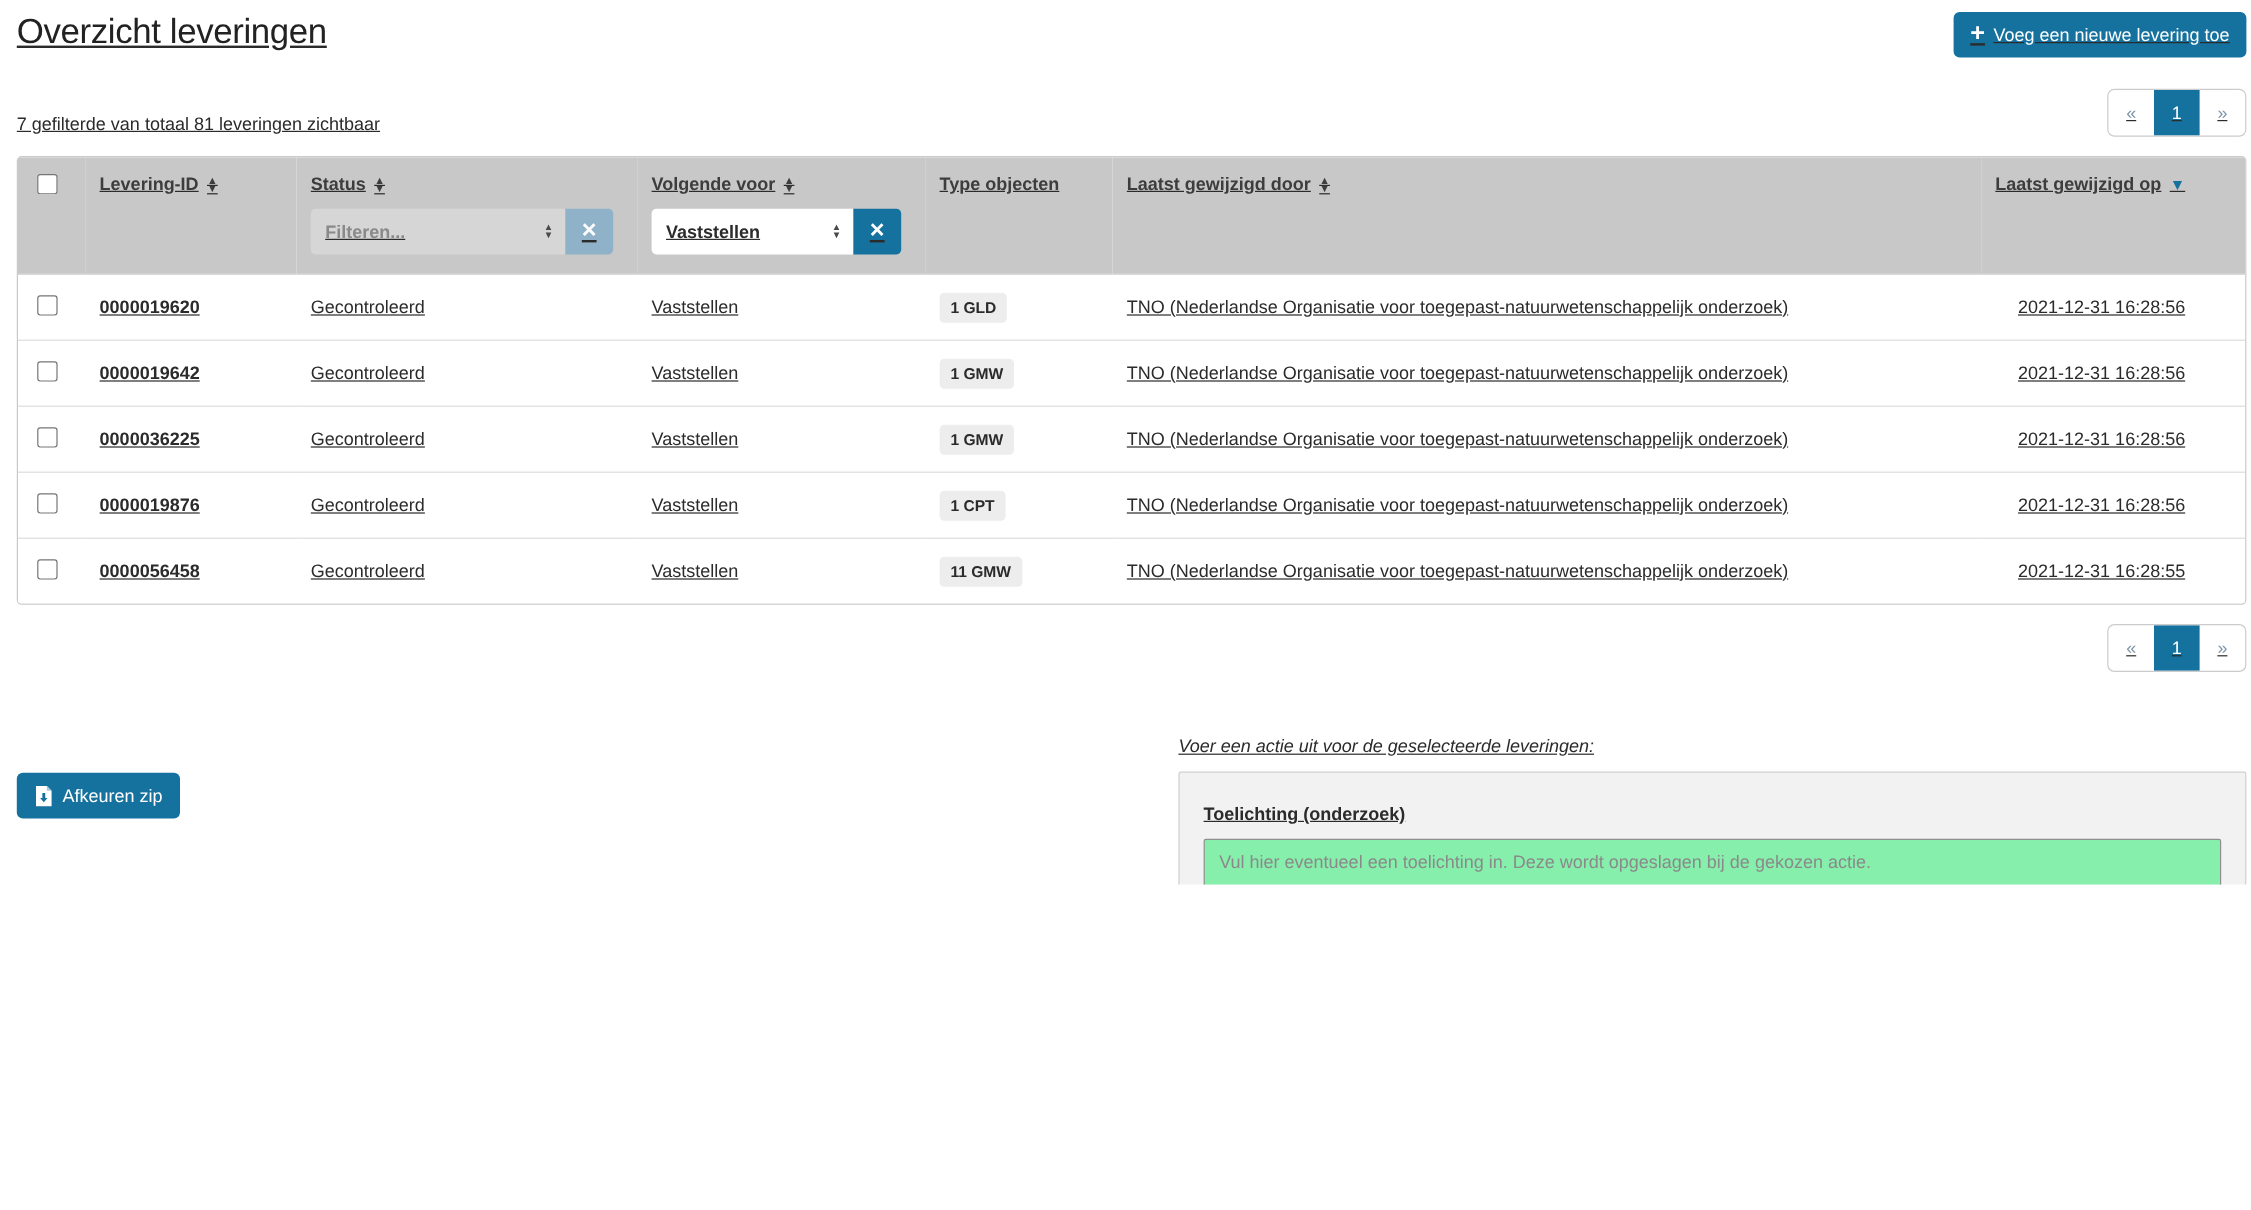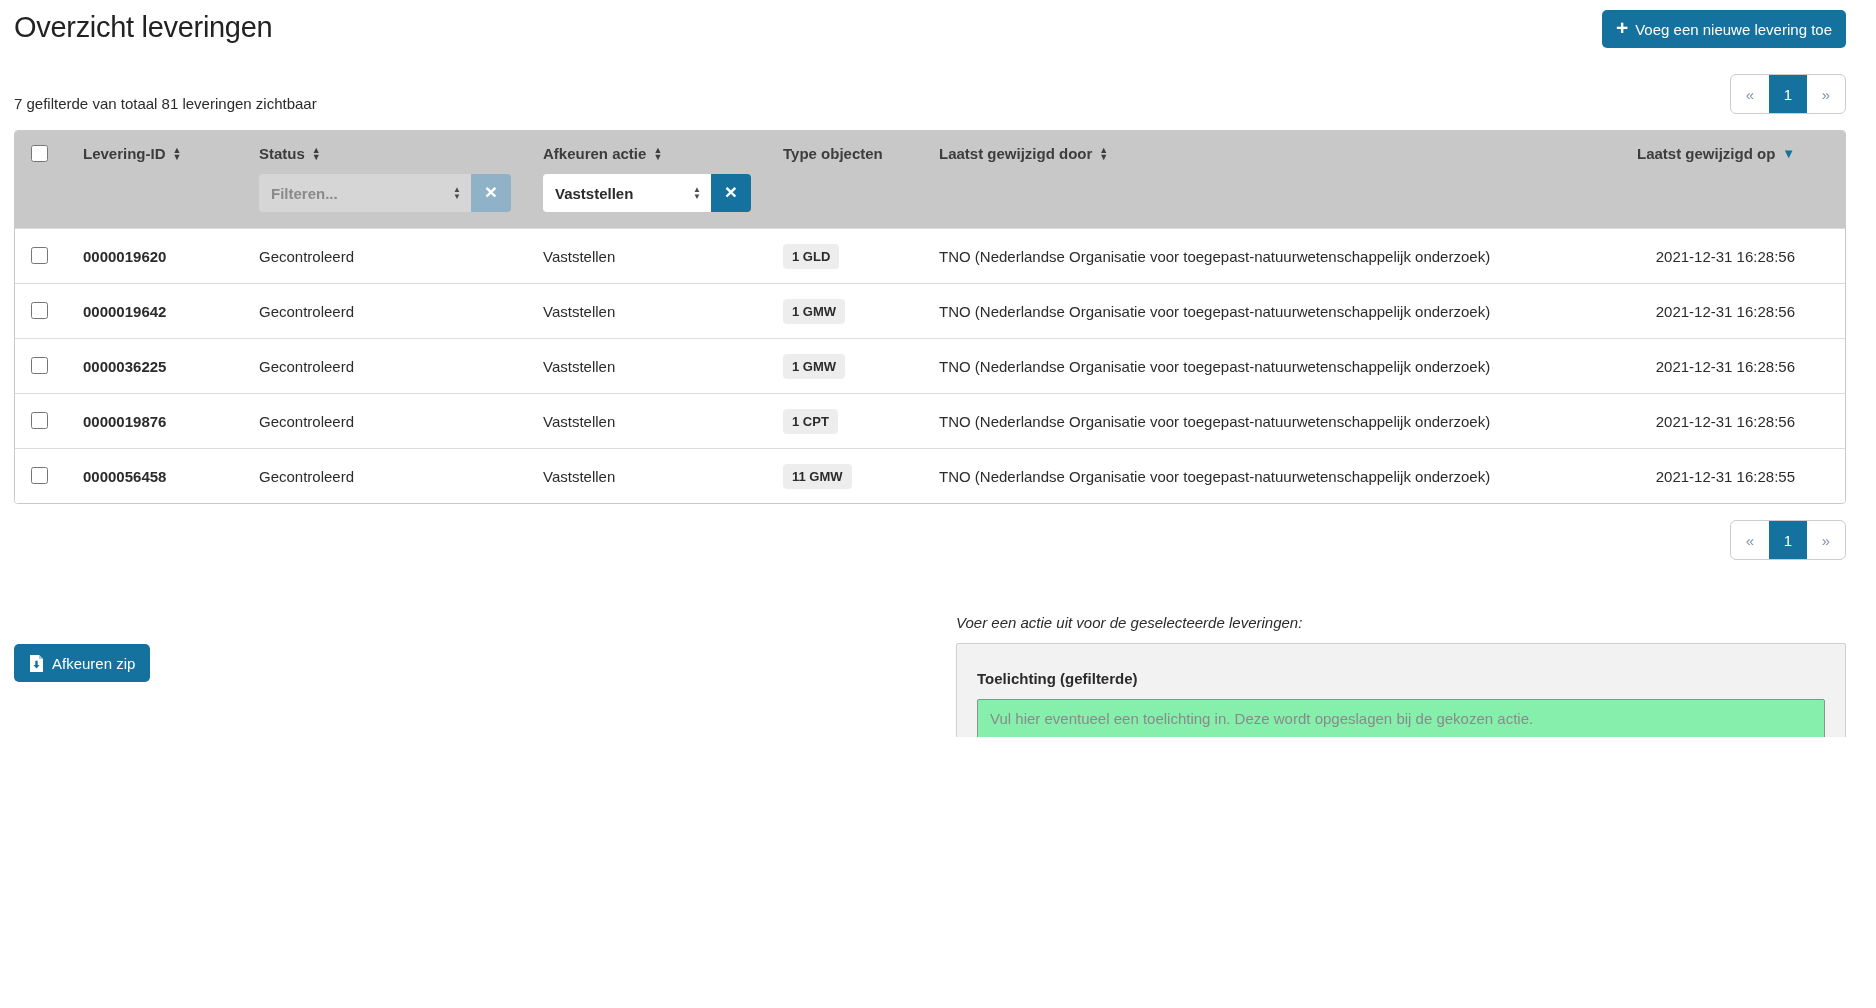--- a/index.html
+++ b/index.html
@@ -11,21 +11,21 @@
     --red:#d2291e;
     --text:#2b2b2b;
     --table-border:#c9c9c9;
     --row-border:#dcdcdc;
     --badge-bg:#ededed;
     --panel-bg:#f2f2f2;
   }
   *{box-sizing:border-box;}
   html,body{margin:0;padding:0;background:#fff;}
   body{font-family:"Liberation Sans",sans-serif;color:var(--text);}
-  .app{width:1876px;height:737px;padding:8px 30px 0 14px;overflow:hidden;position:relative;}
+  .app{width:1876px;height:737px;padding:8px 4px 0 14px;overflow:hidden;position:relative;text-decoration:underline;}
 
   
   .top-row{display:flex;justify-content:space-between;align-items:flex-start;}
   h1{margin:0;font-size:29px;font-weight:400;color:#222;letter-spacing:-0.3px;line-height:38px;}
   .btn{border:none;border-radius:5px;color:#fff;font-size:15px;font-family:inherit;
        display:inline-flex;align-items:center;cursor:pointer;}
   .btn-blue{background:var(--accent);}
   .btn-add{height:38px;padding:0 14px;margin-top:2px;}
   .btn-add .plus{font-size:21px;font-weight:bold;margin-right:7px;line-height:0;position:relative;top:-1px;}
 
@@ -39,21 +39,21 @@
   .pager-row2{display:flex;justify-content:flex-end;margin-top:16px;}
 
   
   .tbl-wrap{margin-top:16px;border:1px solid var(--table-border);border-radius:4px;overflow:hidden;}
   table{width:100%;border-collapse:collapse;table-layout:fixed;}
   col.c-check{width:56px;} col.c-id{width:176px;} col.c-status{width:284px;}
   col.c-actie{width:240px;} col.c-type{width:156px;} col.c-op{width:220px;}
   thead th{background:var(--header-gray);text-align:left;vertical-align:top;
            padding:14px 8px 16px 12px;font-size:15px;color:#3d3d3d;}
   th .hlabel{font-weight:bold;white-space:nowrap;display:flex;align-items:center;}
-  th.h-op .hlabel{justify-content:space-between;padding-right:42px;}
+  th.h-op .hlabel{justify-content:flex-end;padding-right:42px;}
   .sort{display:inline-flex;flex-direction:column;margin-left:7px;}
   .sort i{font-style:normal;font-size:9px;line-height:7px;color:#3d3d3d;}
   .sort-desc{color:var(--accent);font-size:13px;margin-left:7px;line-height:10px;}
   .filter-row{margin-top:12px;display:flex;}
   .filter-select{height:38px;display:flex;align-items:center;position:relative;
                  padding:0 30px 0 12px;font-size:15px;border-radius:4px 0 0 4px;cursor:pointer;}
   .filter-select .arrow{position:absolute;right:10px;top:50%;transform:translateY(-50%);
                         display:flex;flex-direction:column;}
   .filter-select .arrow i{font-style:normal;font-size:8px;line-height:6.5px;color:#4a4a4a;}
   .fs-status{background:var(--select-gray);width:212px;color:#8a8a8a;}
@@ -152,21 +152,21 @@
                 <span class="arrow">
                     <i>▲</i>
                     <i>▼</i>
                   </span>
               </span>
               <button class="x-btn x-muted">×</button>
             </span>
           </th>
           <th>
             <span class="hlabel">
-              <span>Afkeuren actie</span>
+              <span>Volgende voor</span>
               <span class="sort">
                   <i>▲</i>
                   <i>▼</i>
                 </span>
             </span>
             <span class="filter-row">
               <span class="filter-select fs-actie">
                 <span>Vaststellen</span>
                 <span class="arrow">
                     <i>▲</i>
@@ -264,21 +264,21 @@
           <path d="M10 0 v4 h4 Z" fill="#a9c9db"></path>
           <path d="M7.5 13.6 L4.4 10 H6.3 V5.8 H8.7 V10 H10.6 Z" fill="#15719e"></path>
         </svg>
         <span>Afkeuren zip</span>
       </button>
     </div>
 
     <div class="bottom-right">
       <div class="italic-label">Voer een actie uit voor de geselecteerde leveringen:</div>
       <div class="panel">
-        <div class="panel-title">Toelichting (gefilterde)</div>
+        <div class="panel-title">Toelichting (onderzoek)</div>
         <textarea placeholder="Vul hier eventueel een toelichting in. Deze wordt opgeslagen bij de gekozen actie." style=""></textarea>
         <div class="panel-actions">
           <button class="btn btn-blue btn-plain">Accorderen</button>
           <span class="spacer"></span>
           <button class="btn btn-gray btn-plain">Bevriezen voor overleg</button>
           <button class="btn btn-red btn-plain">Afkeuren</button>
         </div>
       </div>
     </div>
   </div>

